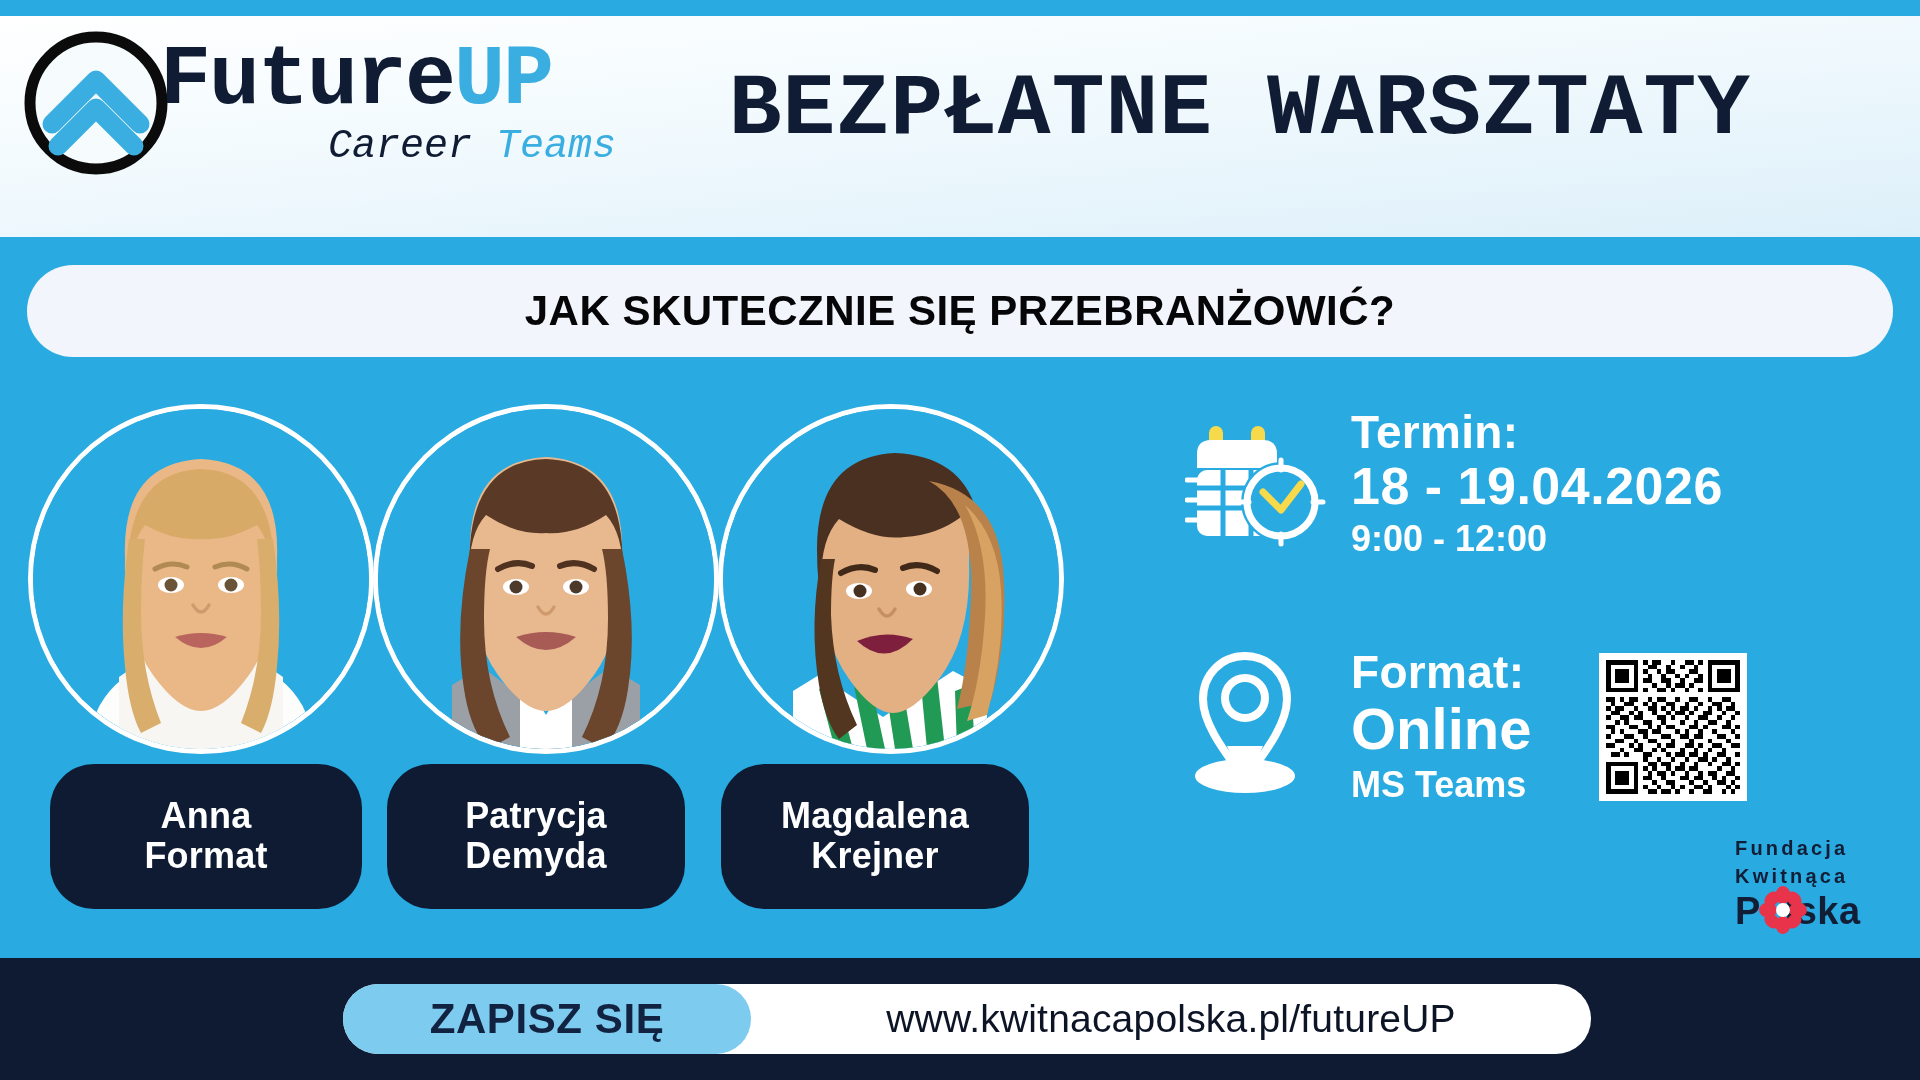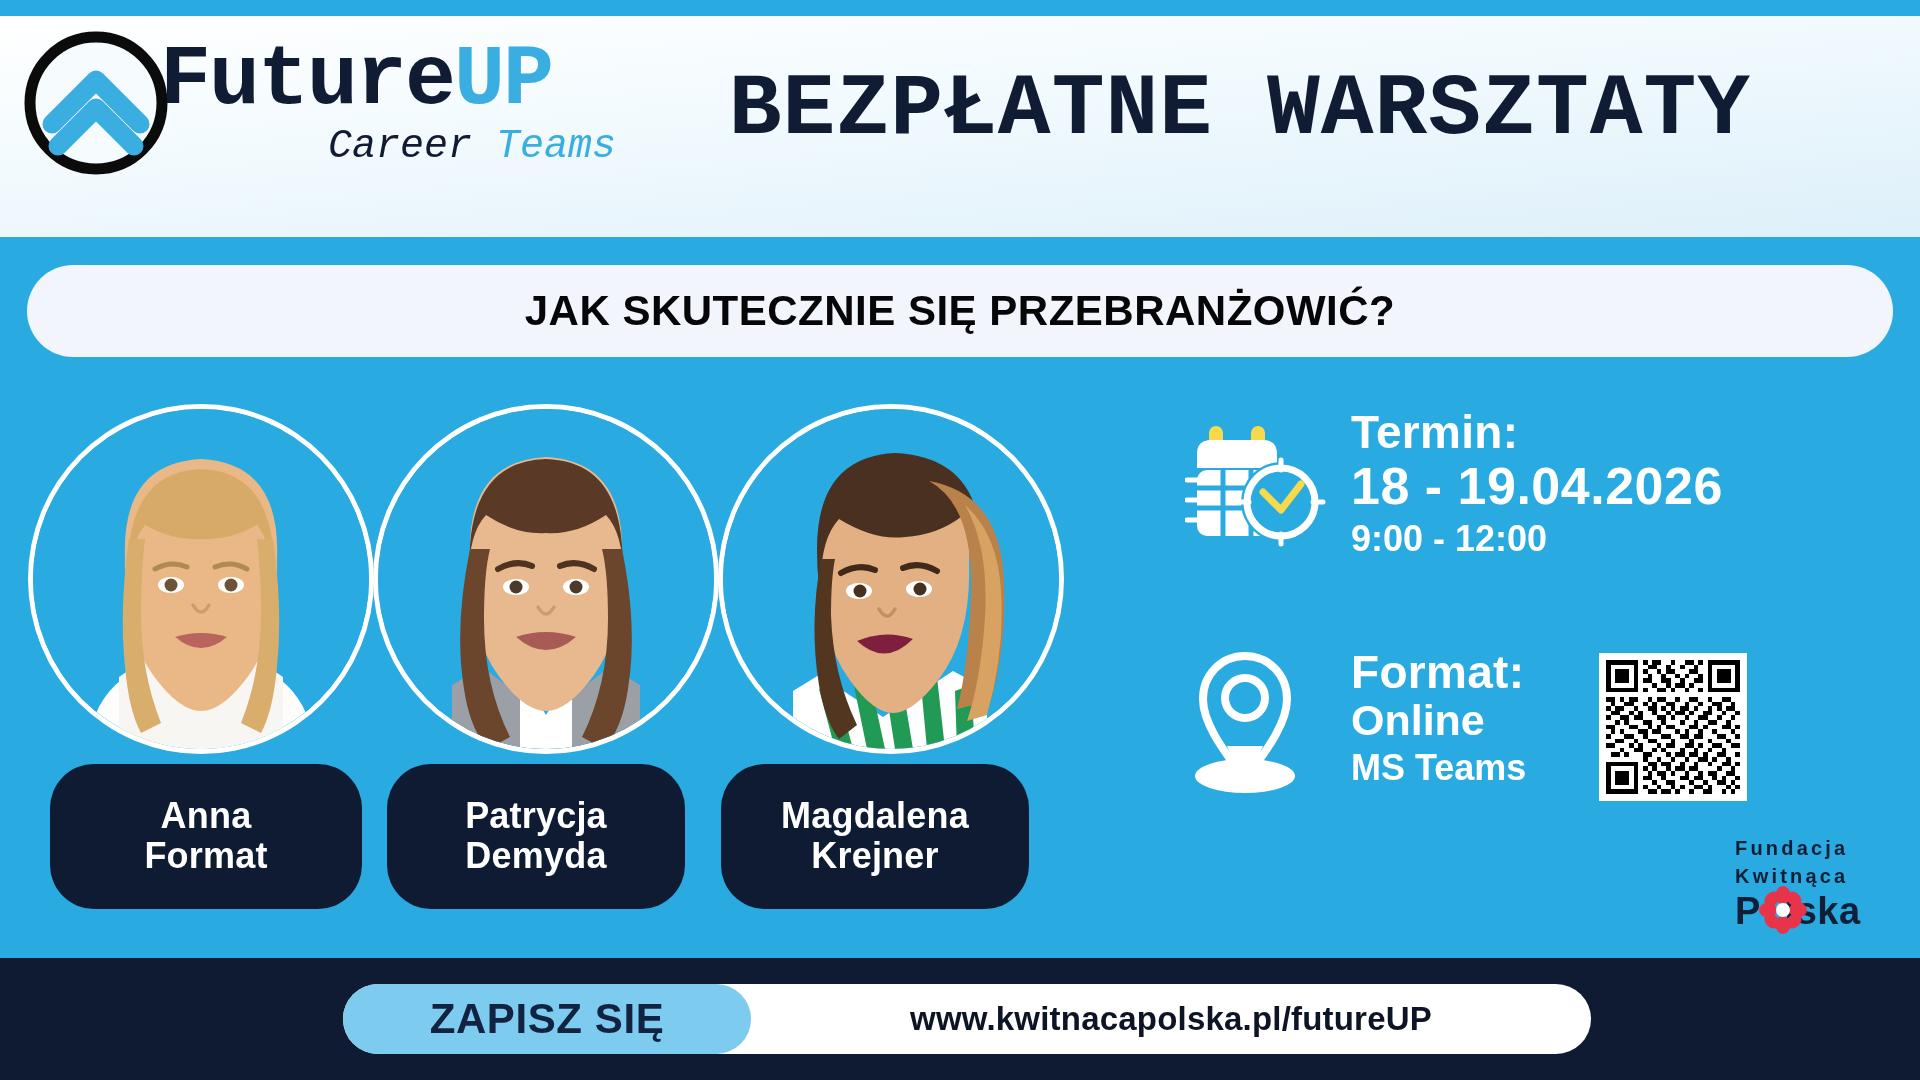--- a/index.html
+++ b/index.html
@@ -184,21 +184,21 @@
     letter-spacing: 0.3px;
   }
   .info-main {
     font-size: 52px;
     font-weight: bold;
     line-height: 1.12;
     letter-spacing: 0.5px;
     white-space: nowrap;
   }
   .info-main-sm {
-    font-size: 43px;
+    font-size: 58px;
     font-weight: bold;
     line-height: 1.1;
   }
   .info-sub {
     font-size: 36px;
     font-weight: bold;
     line-height: 1.2;
     margin-top: 2px;
   }
 
@@ -284,22 +284,22 @@
   }
   .cta-url {
     position: absolute;
     left: 751px;
     top: 984px;
     width: 840px;
     height: 70px;
     display: flex;
     align-items: center;
     justify-content: center;
-    font-size: 33px;
-    font-weight: bold;
+    font-size: 39px;
+    font-weight: normal;
     letter-spacing: 0.2px;
     color: #0c1426;
     white-space: nowrap;
   }
 </style>
 </head>
 <body>
 
 <div class="poster">
 

